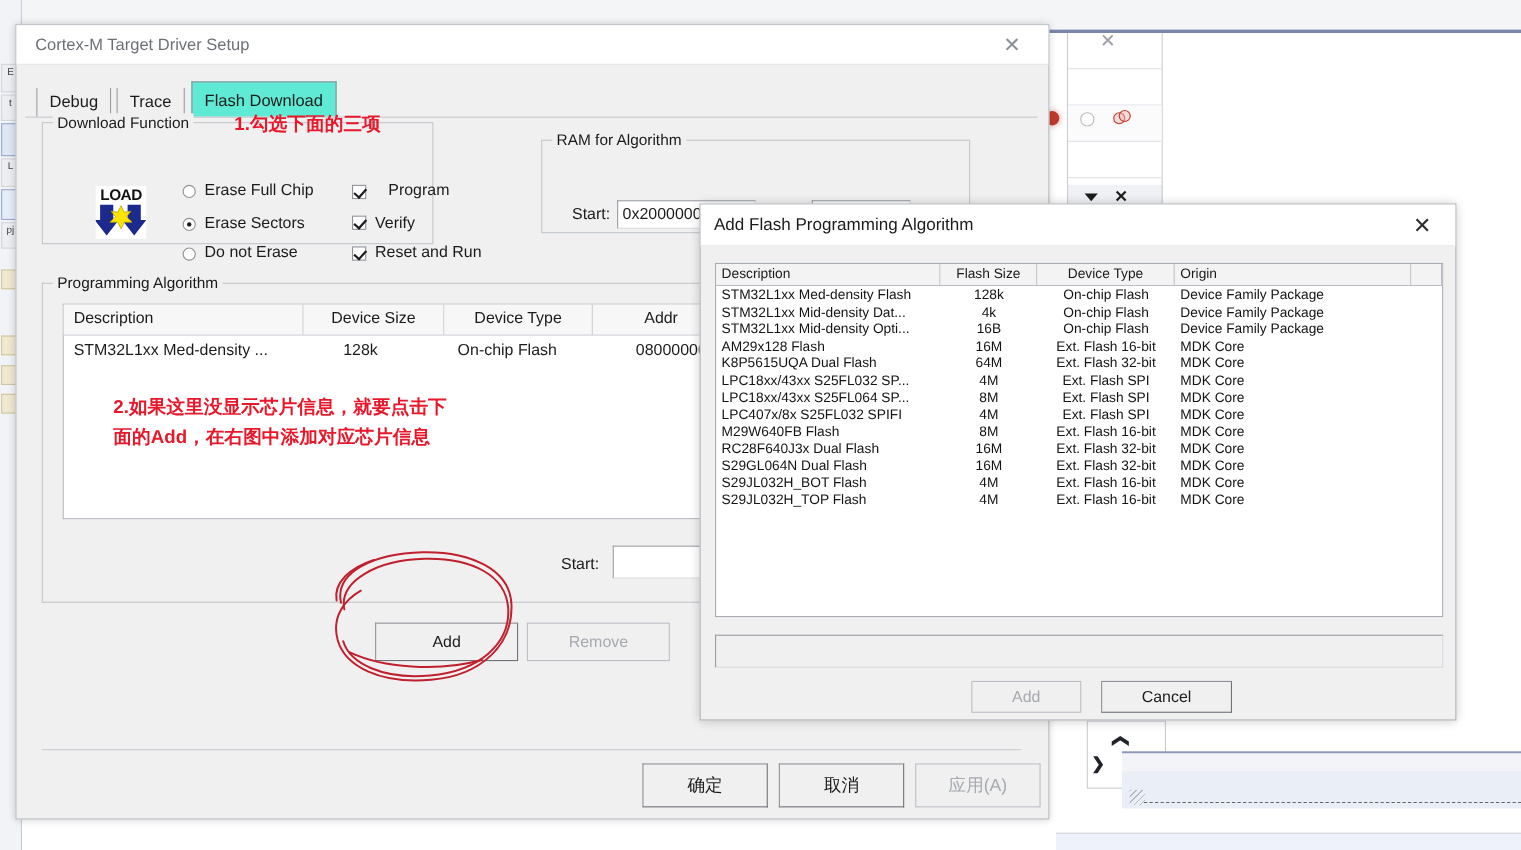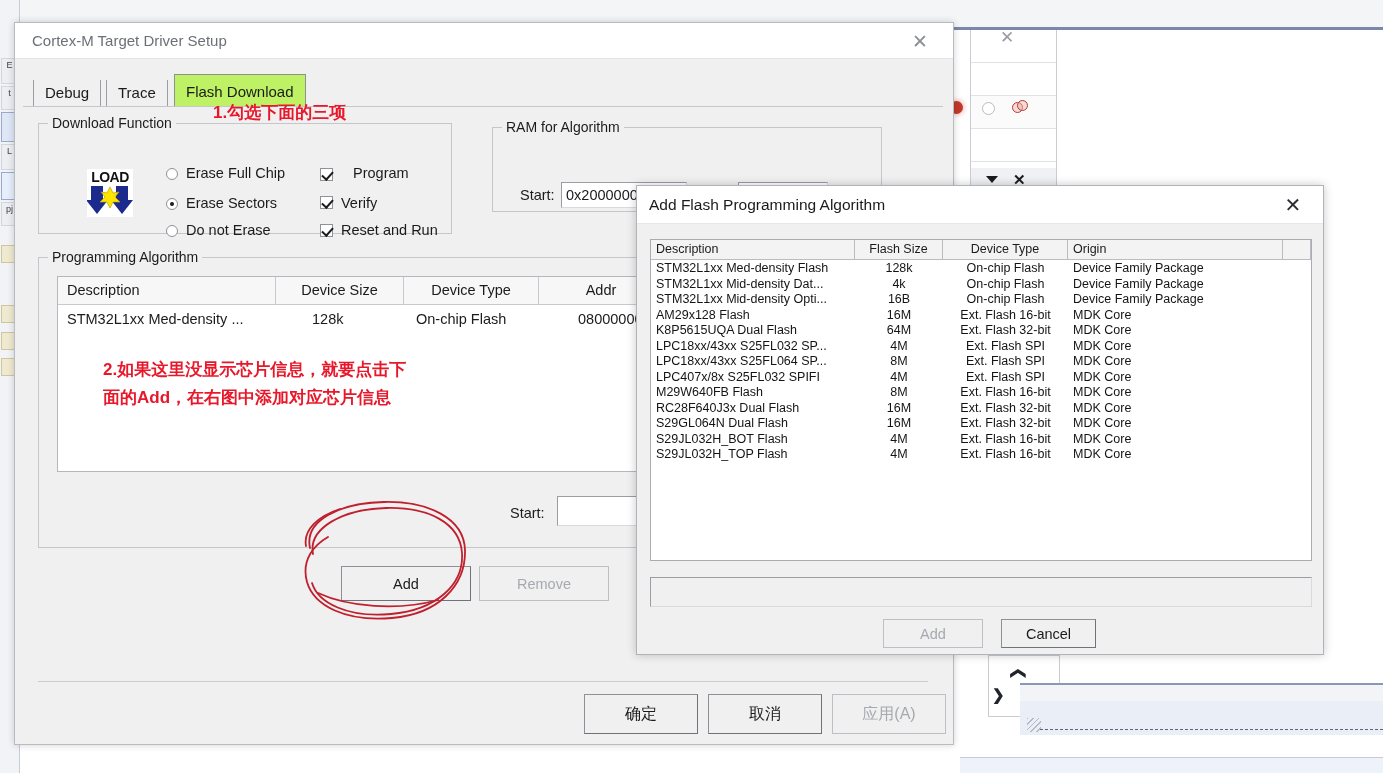--- a/index.html
+++ b/index.html
@@ -136,21 +136,21 @@
     position:absolute; left:8px; top:57px; width:920px; height:26px;
   }
   .tab {
     position:absolute; top:0; height:26px; padding:0 11px;
     font-size:15px; color:#1b1b1b; line-height:26px;
     background:#f0f0f0; border-left:1px solid #9a9ea4; border-right:1px solid #9a9ea4;
     font-family:"Liberation Sans", sans-serif;
   }
   .tab.sel {
     top:-6px; height:32px; line-height:34px;
-    background:#bef264; border-left:1px solid #8c9097; border-right:1px solid #8c9097;
+    background:#5eead4; border-left:1px solid #8c9097; border-right:1px solid #8c9097;
     border-top:1px solid #8c9097;
   }
   .tabline {
     position:absolute; left:8px; top:83px; width:920px; height:1px; background:#c4c7cc;
   }
 
   
   .grp {
     position:absolute; border:1px solid #c3c6cb; border-radius:0;
   }
@@ -351,21 +351,21 @@
       </div>
       <div class="tab" style="left:83px;">
         <span>Trace</span>
       </div>
       <div class="tab sel" style="left:151px;">
         <span>Flash Download</span>
       </div>
     </div>
     <div class="tabline"></div>
 
-    <div class="grp" style="left:23px; top:100px; width:414px; height:111px;">
+    <div class="grp" style="left:23px; top:88px; width:356px; height:111px;">
       <div class="grp-legend">Download Function</div>
     </div>
 
     <div class="load-icon">
       <div class="load-word">LOAD</div>
       <svg width="46" height="31" style="position:absolute;left:0;top:17px;">
         <polygon points="4,0 16,0 16,14 21,14 10,28 -1,14 4,14" fill="#1b2a8c"></polygon>
         <polygon points="29,0 41,0 41,14 46,14 35,28 24,14 29,14" fill="#1b2a8c"></polygon>
         <polygon points="23,1 26,7 32,6 28,11 33,16 26,16 23,22 20,16 13,16 18,11 14,6 20,7" fill="#ffe400" stroke="#b8a400" stroke-width="0.7"></polygon>
       </svg>
@@ -543,18 +543,18 @@
         <div class="alv-cell" style="left:422px;">MDK Core</div>
       </div>
     </div>
 
     <div style="position:absolute; left:13px; top:391px; width:662px; height:30px;
                 background:#f0f0f0; border:1px solid #9a9da3; border-right-color:#d8dade; border-bottom-color:#d8dade;"></div>
 
     <div class="btn dis" style="left:246px; top:433px; width:100px; height:29px;">
       <span>Add</span>
     </div>
-    <div class="btn" style="left:364px; top:433px; width:95px; height:29px;">
+    <div class="btn" style="left:364px; top:433px; width:119px; height:29px;">
       <span>Cancel</span>
     </div>
   </div>
 
 </div>
 
 </body></html>

